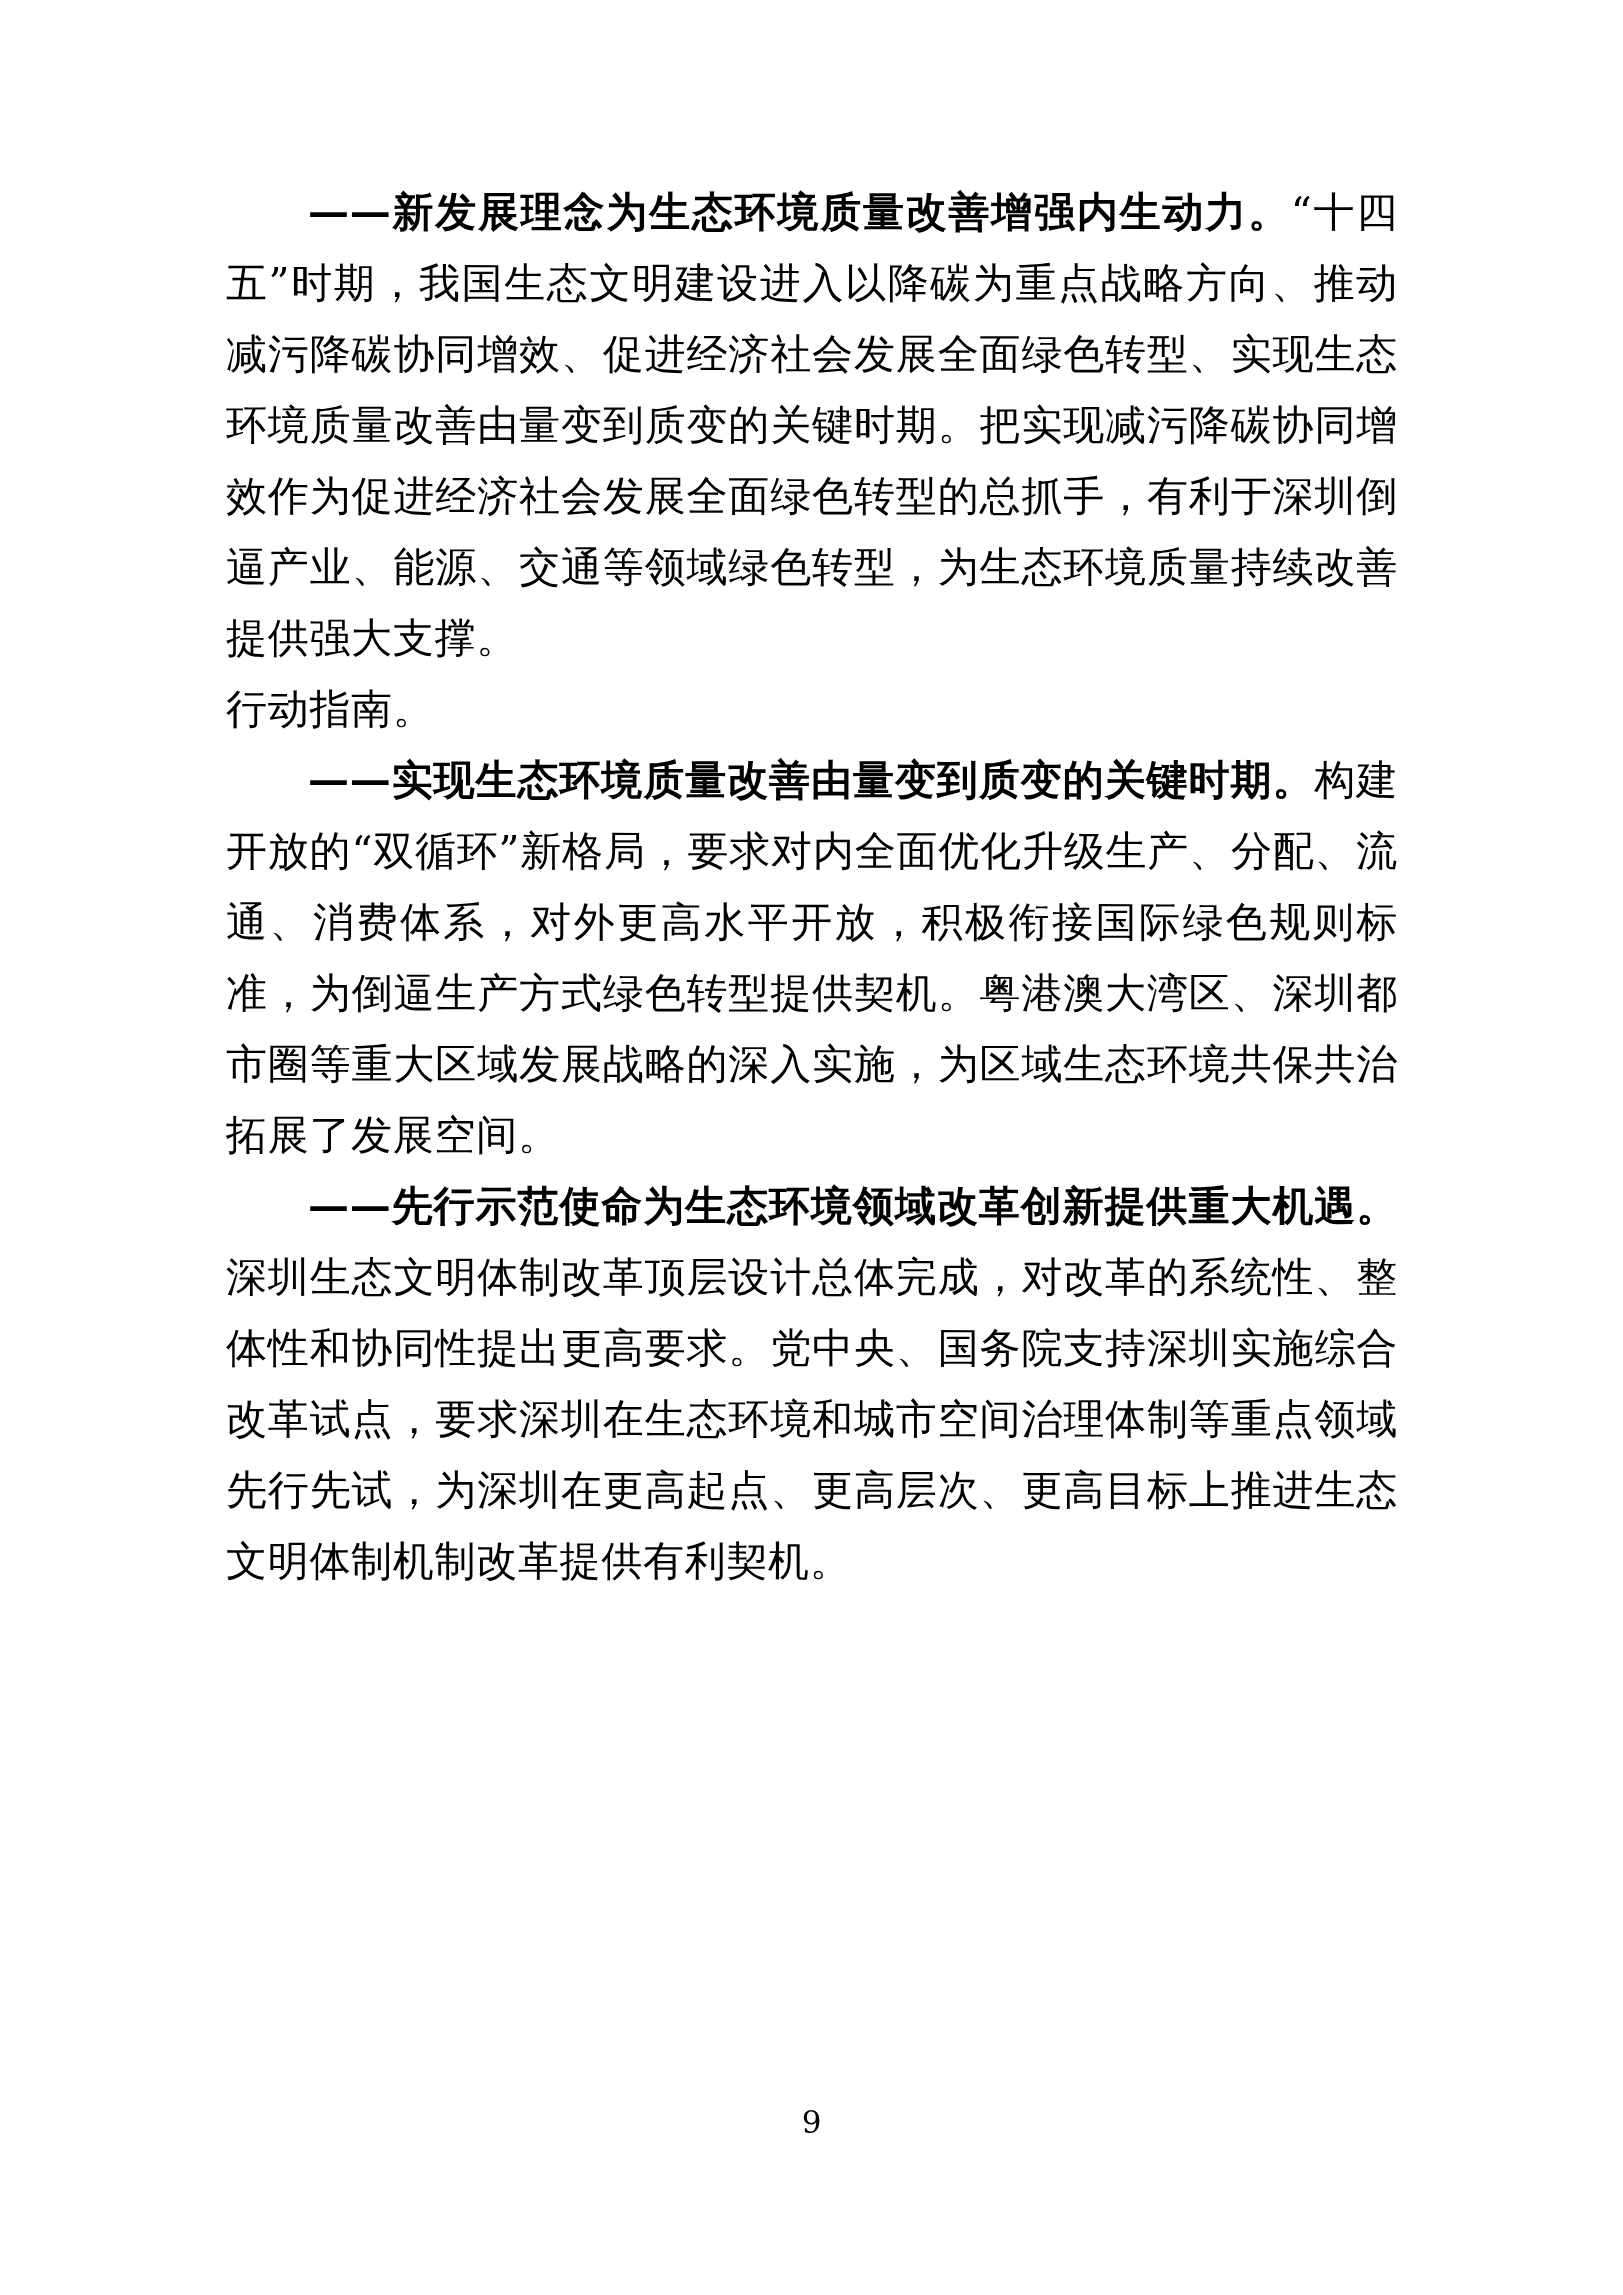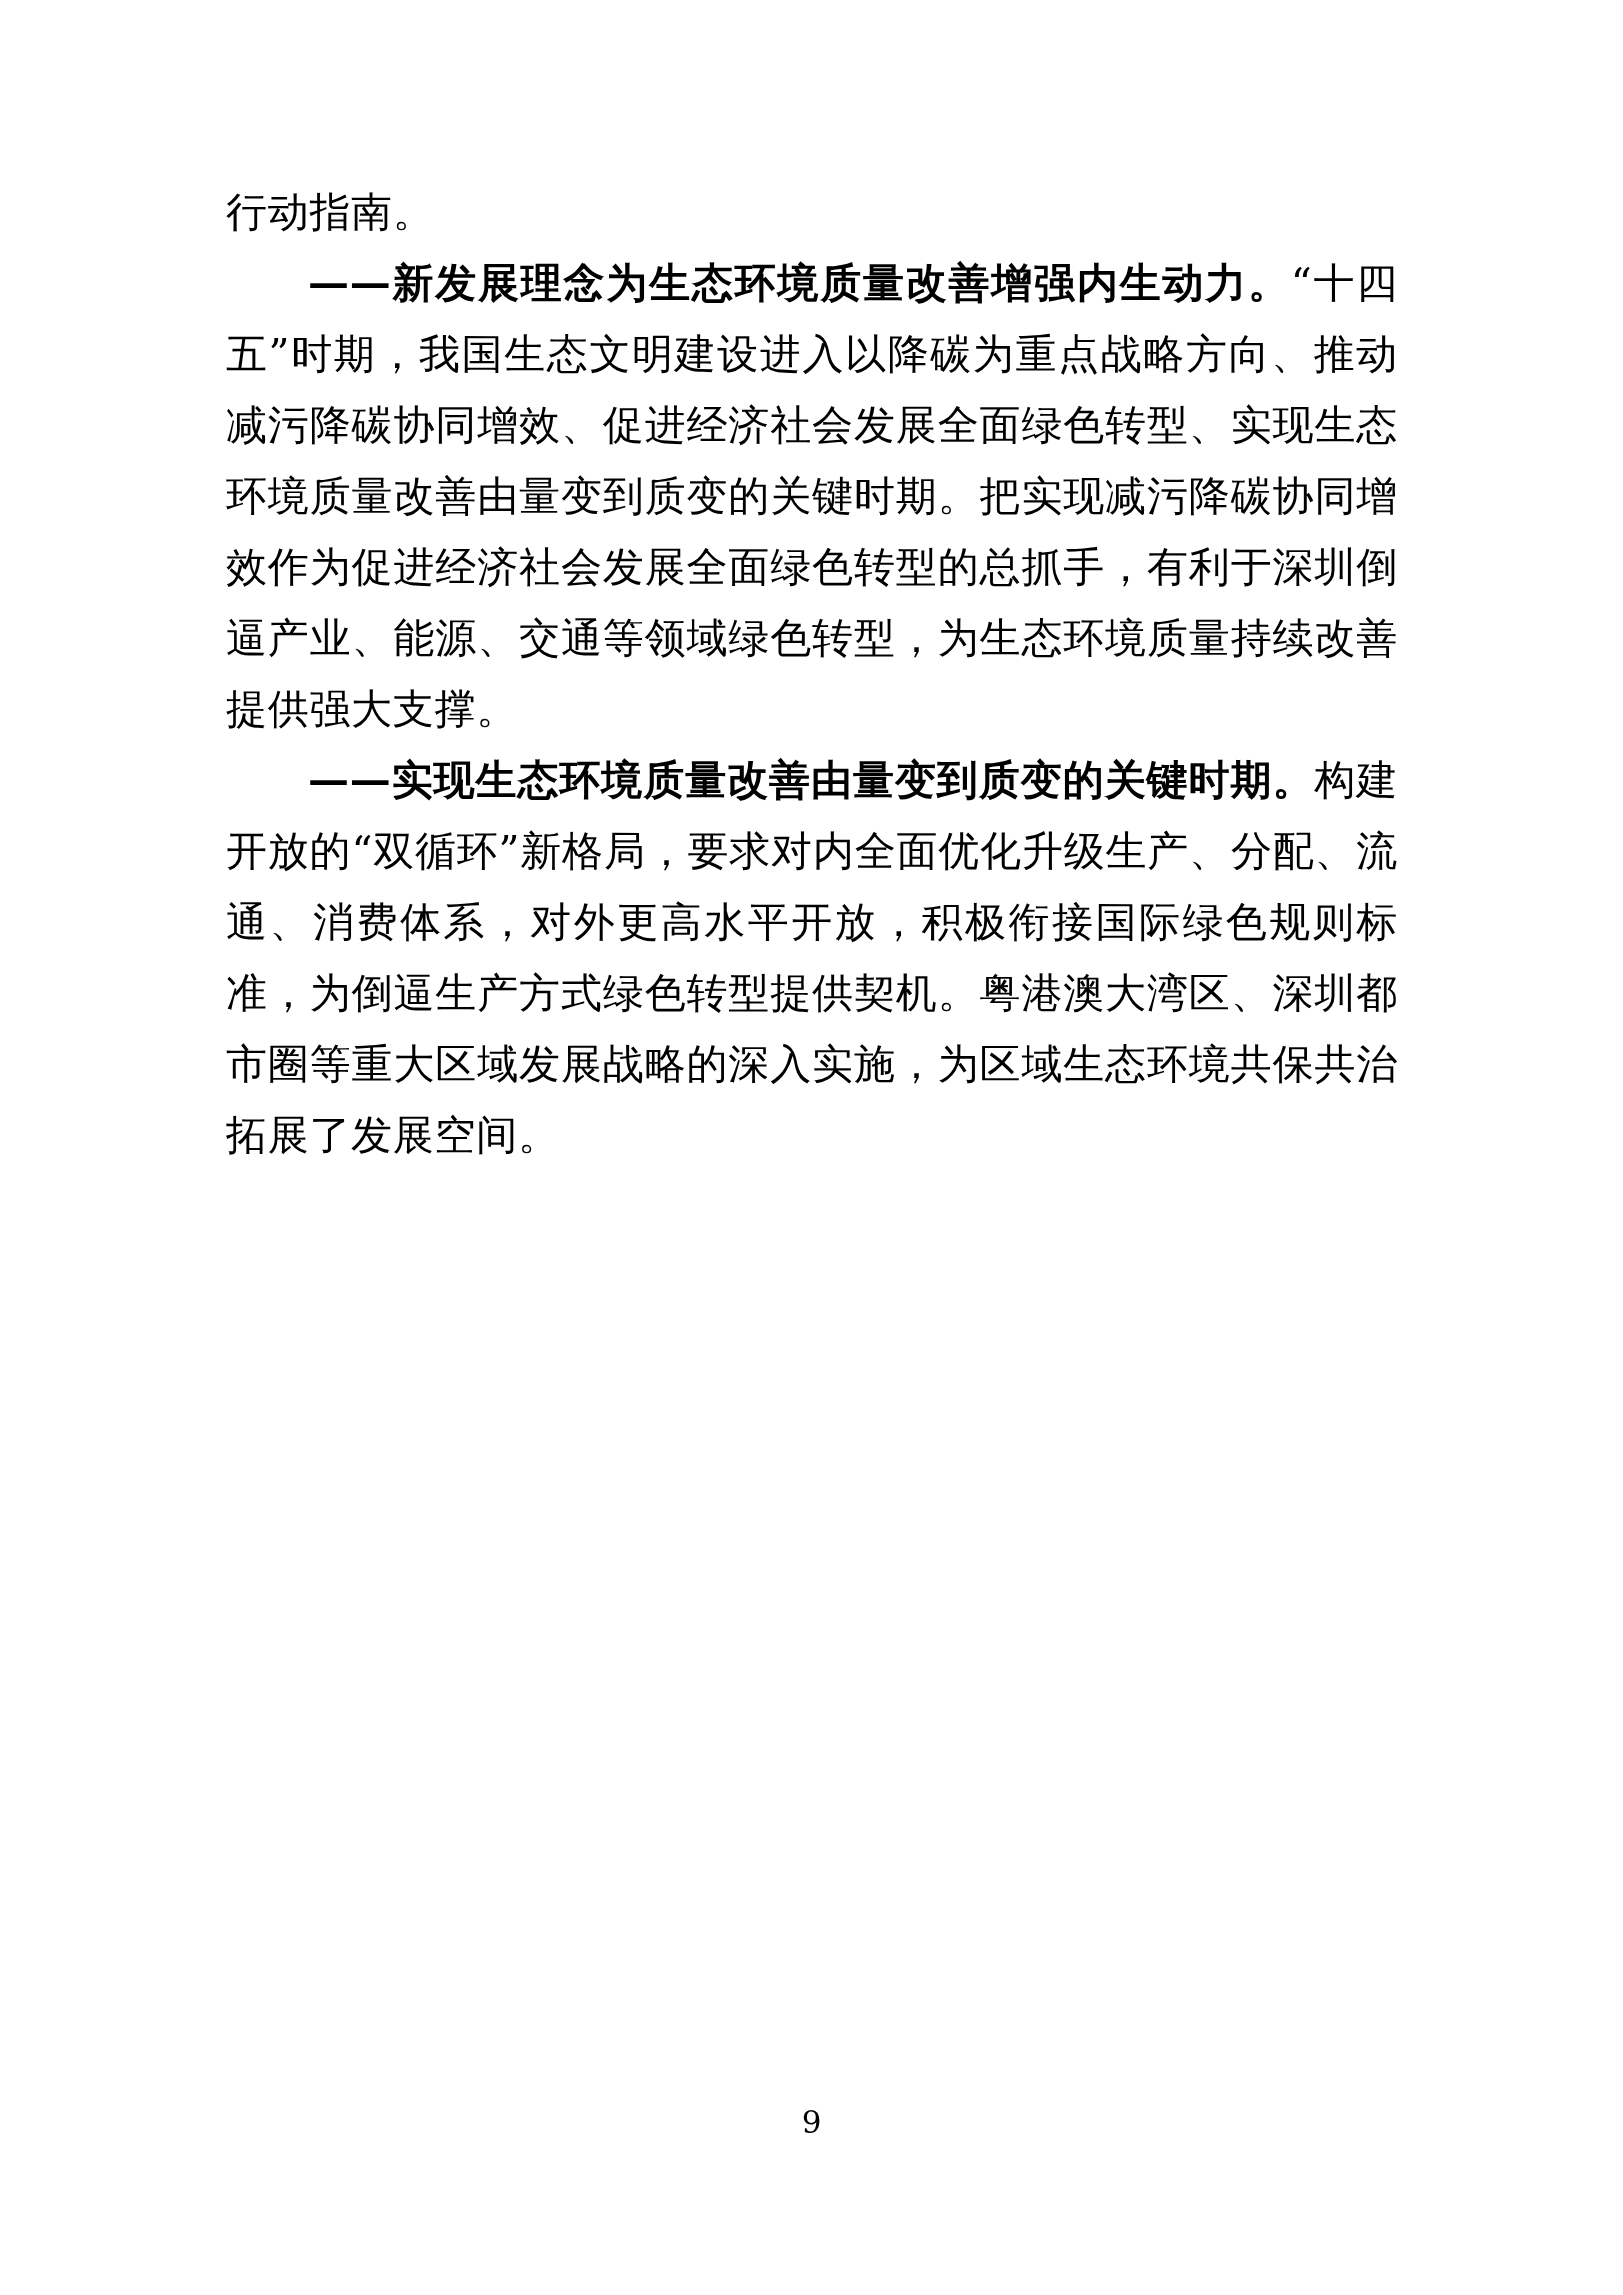--- a/index.html
+++ b/index.html
@@ -52,31 +52,34 @@
     font-family: "DejaVu Serif", "Liberation Serif", serif;
     color: #000000;
   }
 </style>
 </head>
 <body>
 
 <div class="page">
   <div class="content">
 
+    <p class="para indent">
+      <span class="bold-lead">——新发展理念为生态环境质量改善增强内生动力。</span><span>“十四五”时期，我国生态文明建设进入以降碳为重点战略方向、推动减污降碳协同增效、促进经济社会发展全面绿色转型、实现生态环境质量改善由量变到质变的关键时期。把实现减污降碳协同增效作为促进经济社会发展全面绿色转型的总抓手，有利于深圳倒逼产业、能源、交通等领域绿色转型，为生态环境质量持续改善提供强大支撑。</span>
+    </p>
+
     <p class="para">
       <span>行动指南。</span>
-    </p>
-
-    <p class="para indent">
-      <span class="bold-lead">——新发展理念为生态环境质量改善增强内生动力。</span><span>“十四五”时期，我国生态文明建设进入以降碳为重点战略方向、推动减污降碳协同增效、促进经济社会发展全面绿色转型、实现生态环境质量改善由量变到质变的关键时期。把实现减污降碳协同增效作为促进经济社会发展全面绿色转型的总抓手，有利于深圳倒逼产业、能源、交通等领域绿色转型，为生态环境质量持续改善提供强大支撑。</span>
     </p>
 
     <p class="para indent">
       <span class="bold-lead">——实现生态环境质量改善由量变到质变的关键时期。</span><span>构建开放的“双循环”新格局，要求对内全面优化升级生产、分配、流通、消费体系，对外更高水平开放，积极衔接国际绿色规则标准，为倒逼生产方式绿色转型提供契机。粤港澳大湾区、深圳都市圈等重大区域发展战略的深入实施，为区域生态环境共保共治拓展了发展空间。</span>
     </p>
 
+    <p class="para indent">
+      <span class="bold-lead">——先行示范使命为生态环境领域改革创新提供重大机遇。</span><span>深圳生态文明体制改革顶层设计总体完成，对改革的系统性、整体性和协同性提出更高要求。党中央、国务院支持深圳实施综合改革试点，要求深圳在生态环境和城市空间治理体制等重点领域先行先试，为深圳在更高起点、更高层次、更高目标上推进生态文明体制机制改革提供有利契机。</span>
+    </p>
 
 
   </div>
 
   <div class="footer">9</div>
 </div>
 
 
 </body></html>

